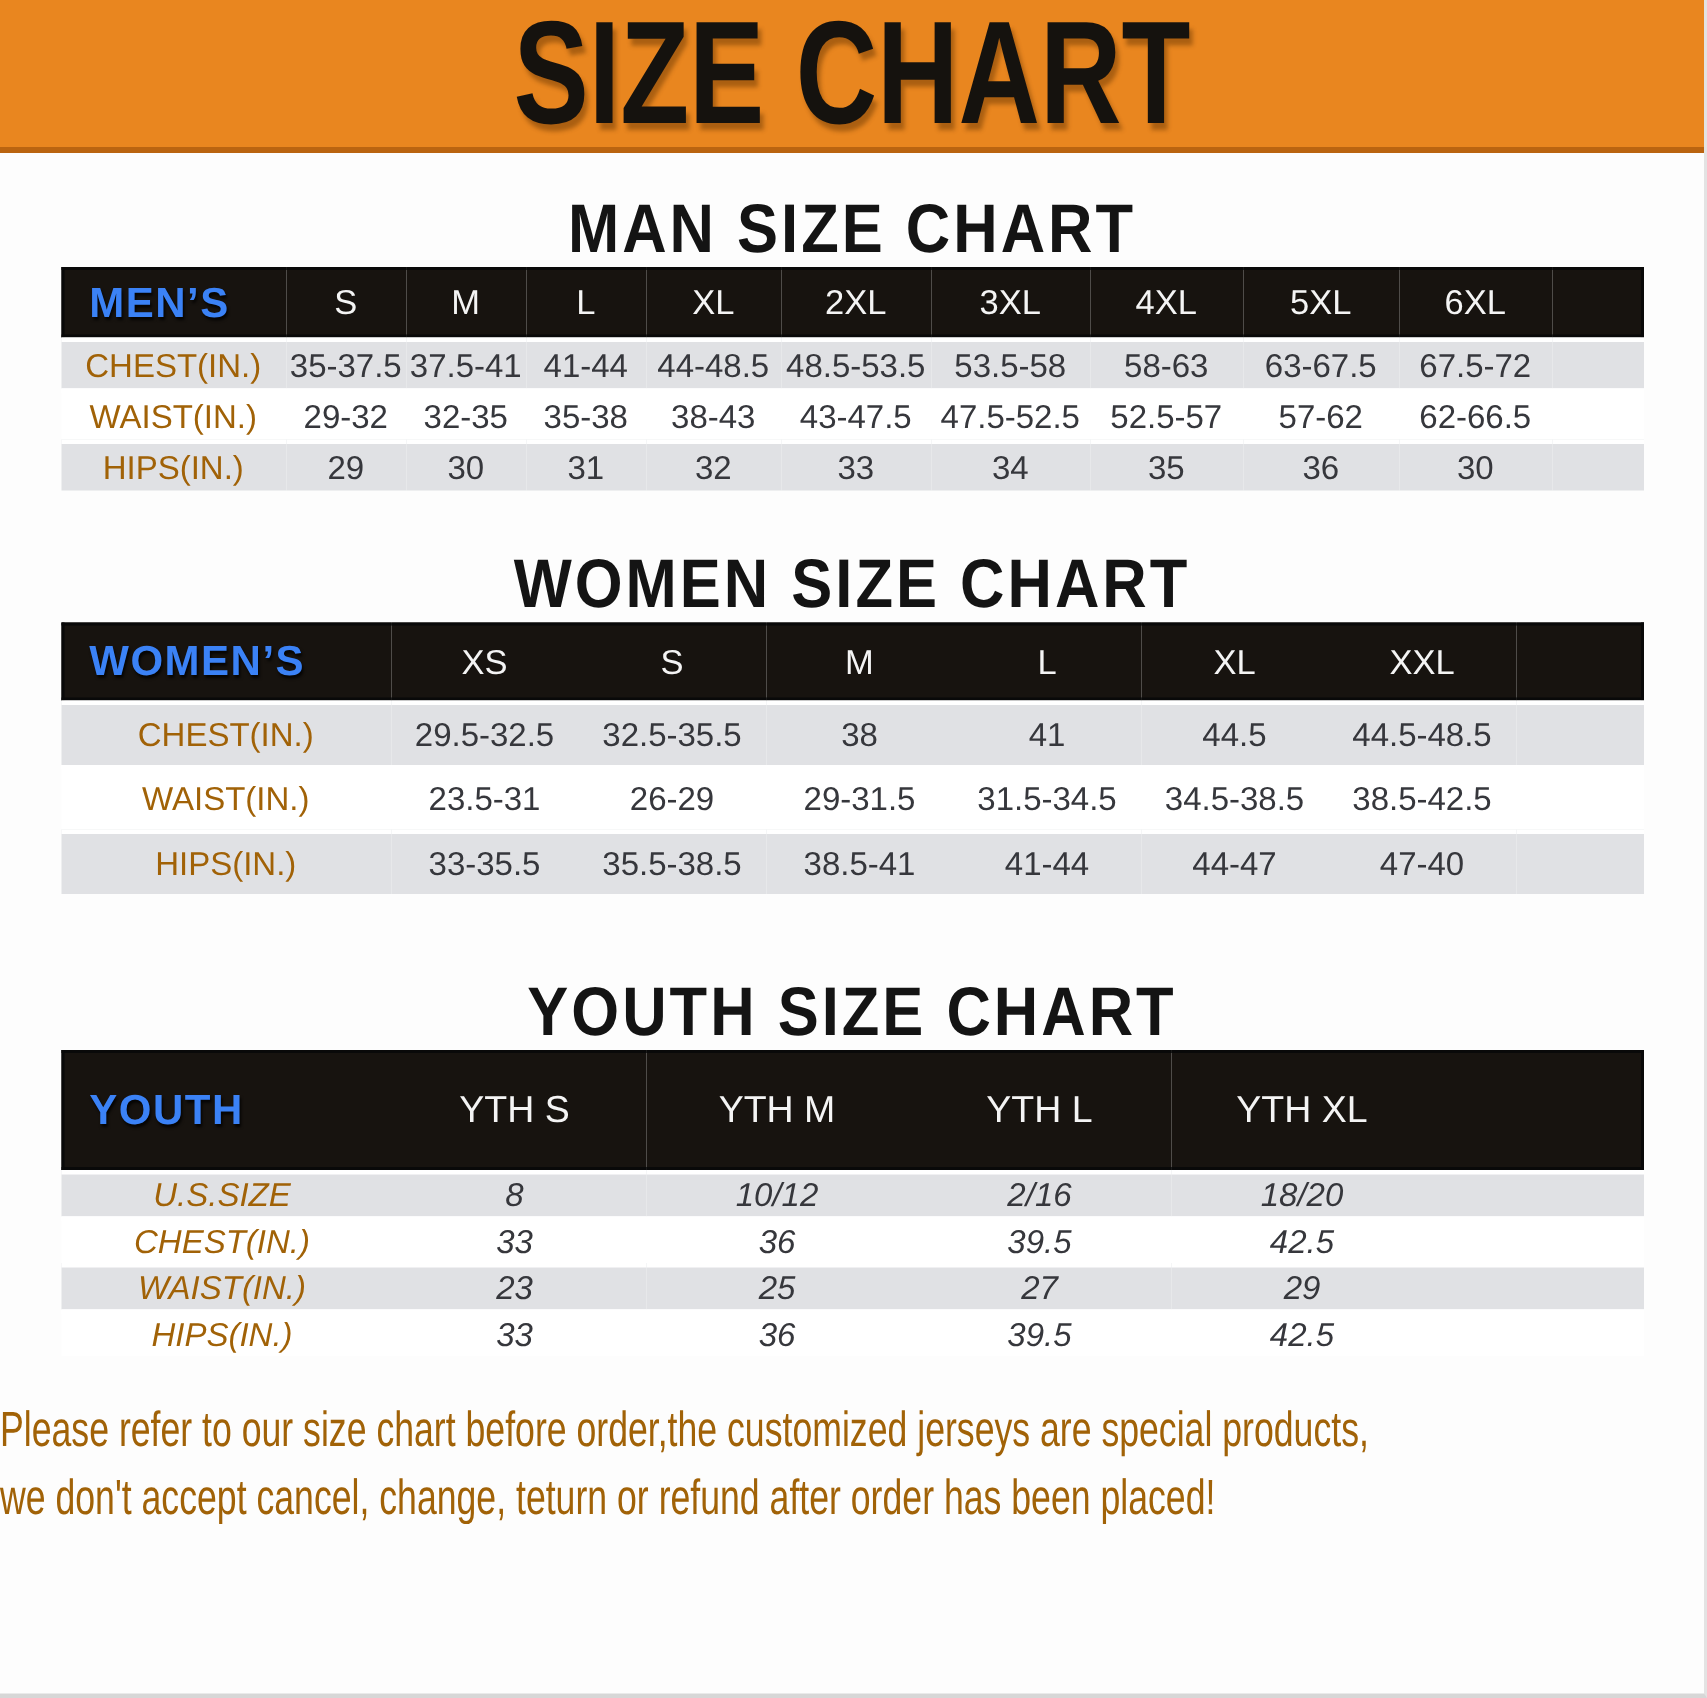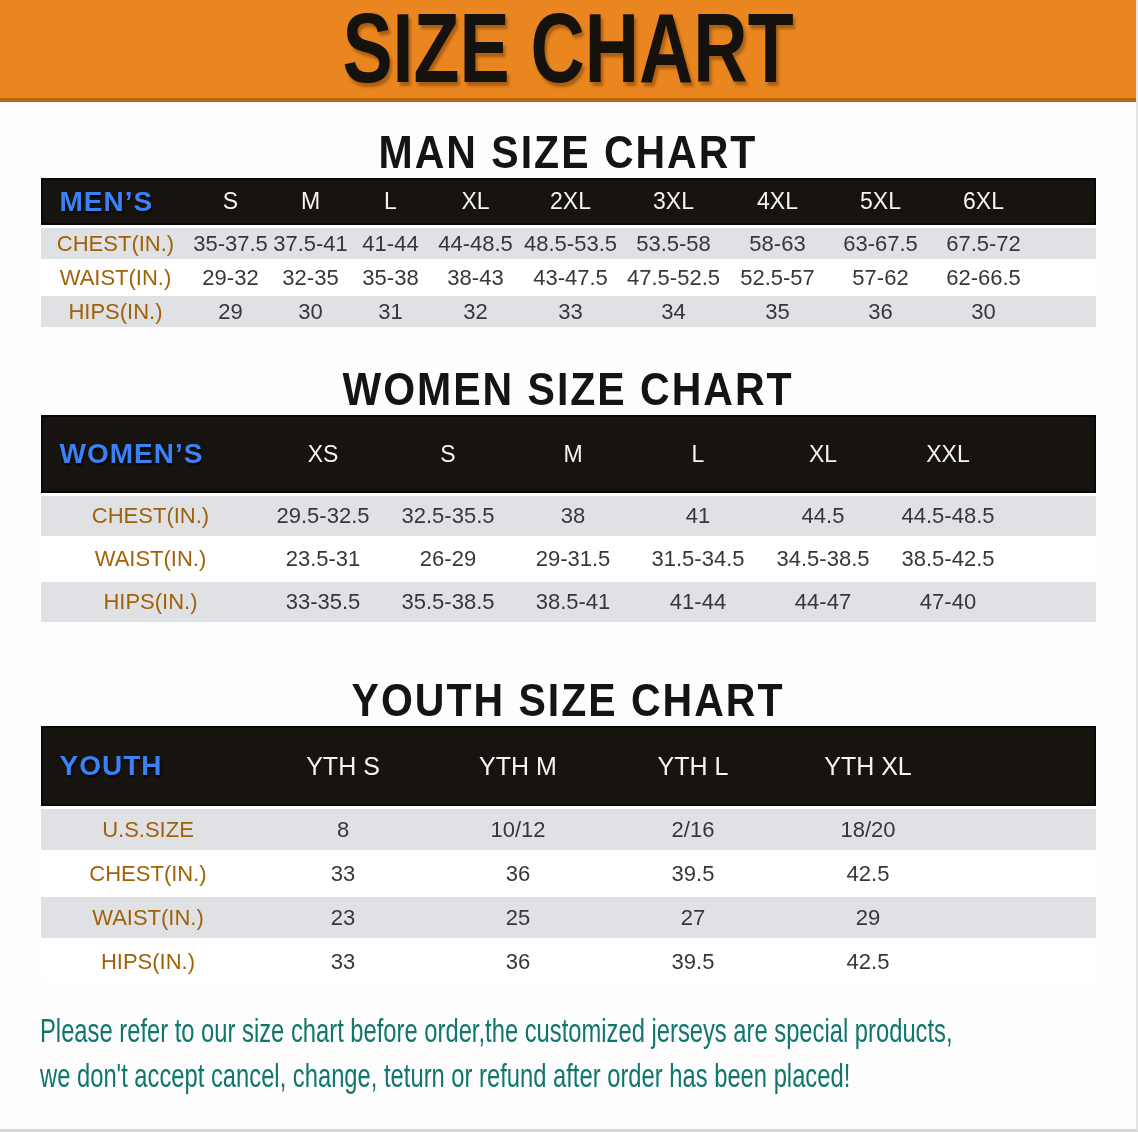--- a/index.html
+++ b/index.html
@@ -65,28 +65,28 @@
     border-top: 3px solid #ffffff;
     background: #ffffff;
   }
   .size-table tbody tr:nth-child(odd) td { background: #E0E1E4; }
   .size-table td.row-label { color: #a16207; }
 
   .men   { margin-top: 17px; }
   .men   thead th { height: 47px; }
   .men   tbody td { height: 34px; }
   .women { margin-top: 21px; }
-  .women thead th { height: 78px; }
+  .women thead th { height: 52px; }
   .women tbody td { height: 43px; }
   .youth { margin-top: 22px; }
   .youth thead th { height: 80px; font-size: 25px; }
-  .youth tbody td { height: 44px; }
-
-  
-  .disclaimer { margin-top: 26px; padding-left: 40px; color: #0f766e; }
+  .youth tbody td { height: 31px; font-style: italic; }
+
+  
+  .disclaimer { margin-top: 26px; color: #a16207; }
   .disclaimer .line {
     font-size: 33px; line-height: 45px; white-space: nowrap;
     transform: scaleX(0.72); transform-origin: left center;
     font-weight: normal;
   }
 </style>
 </head>
 <body>
 
 <div class="page">

